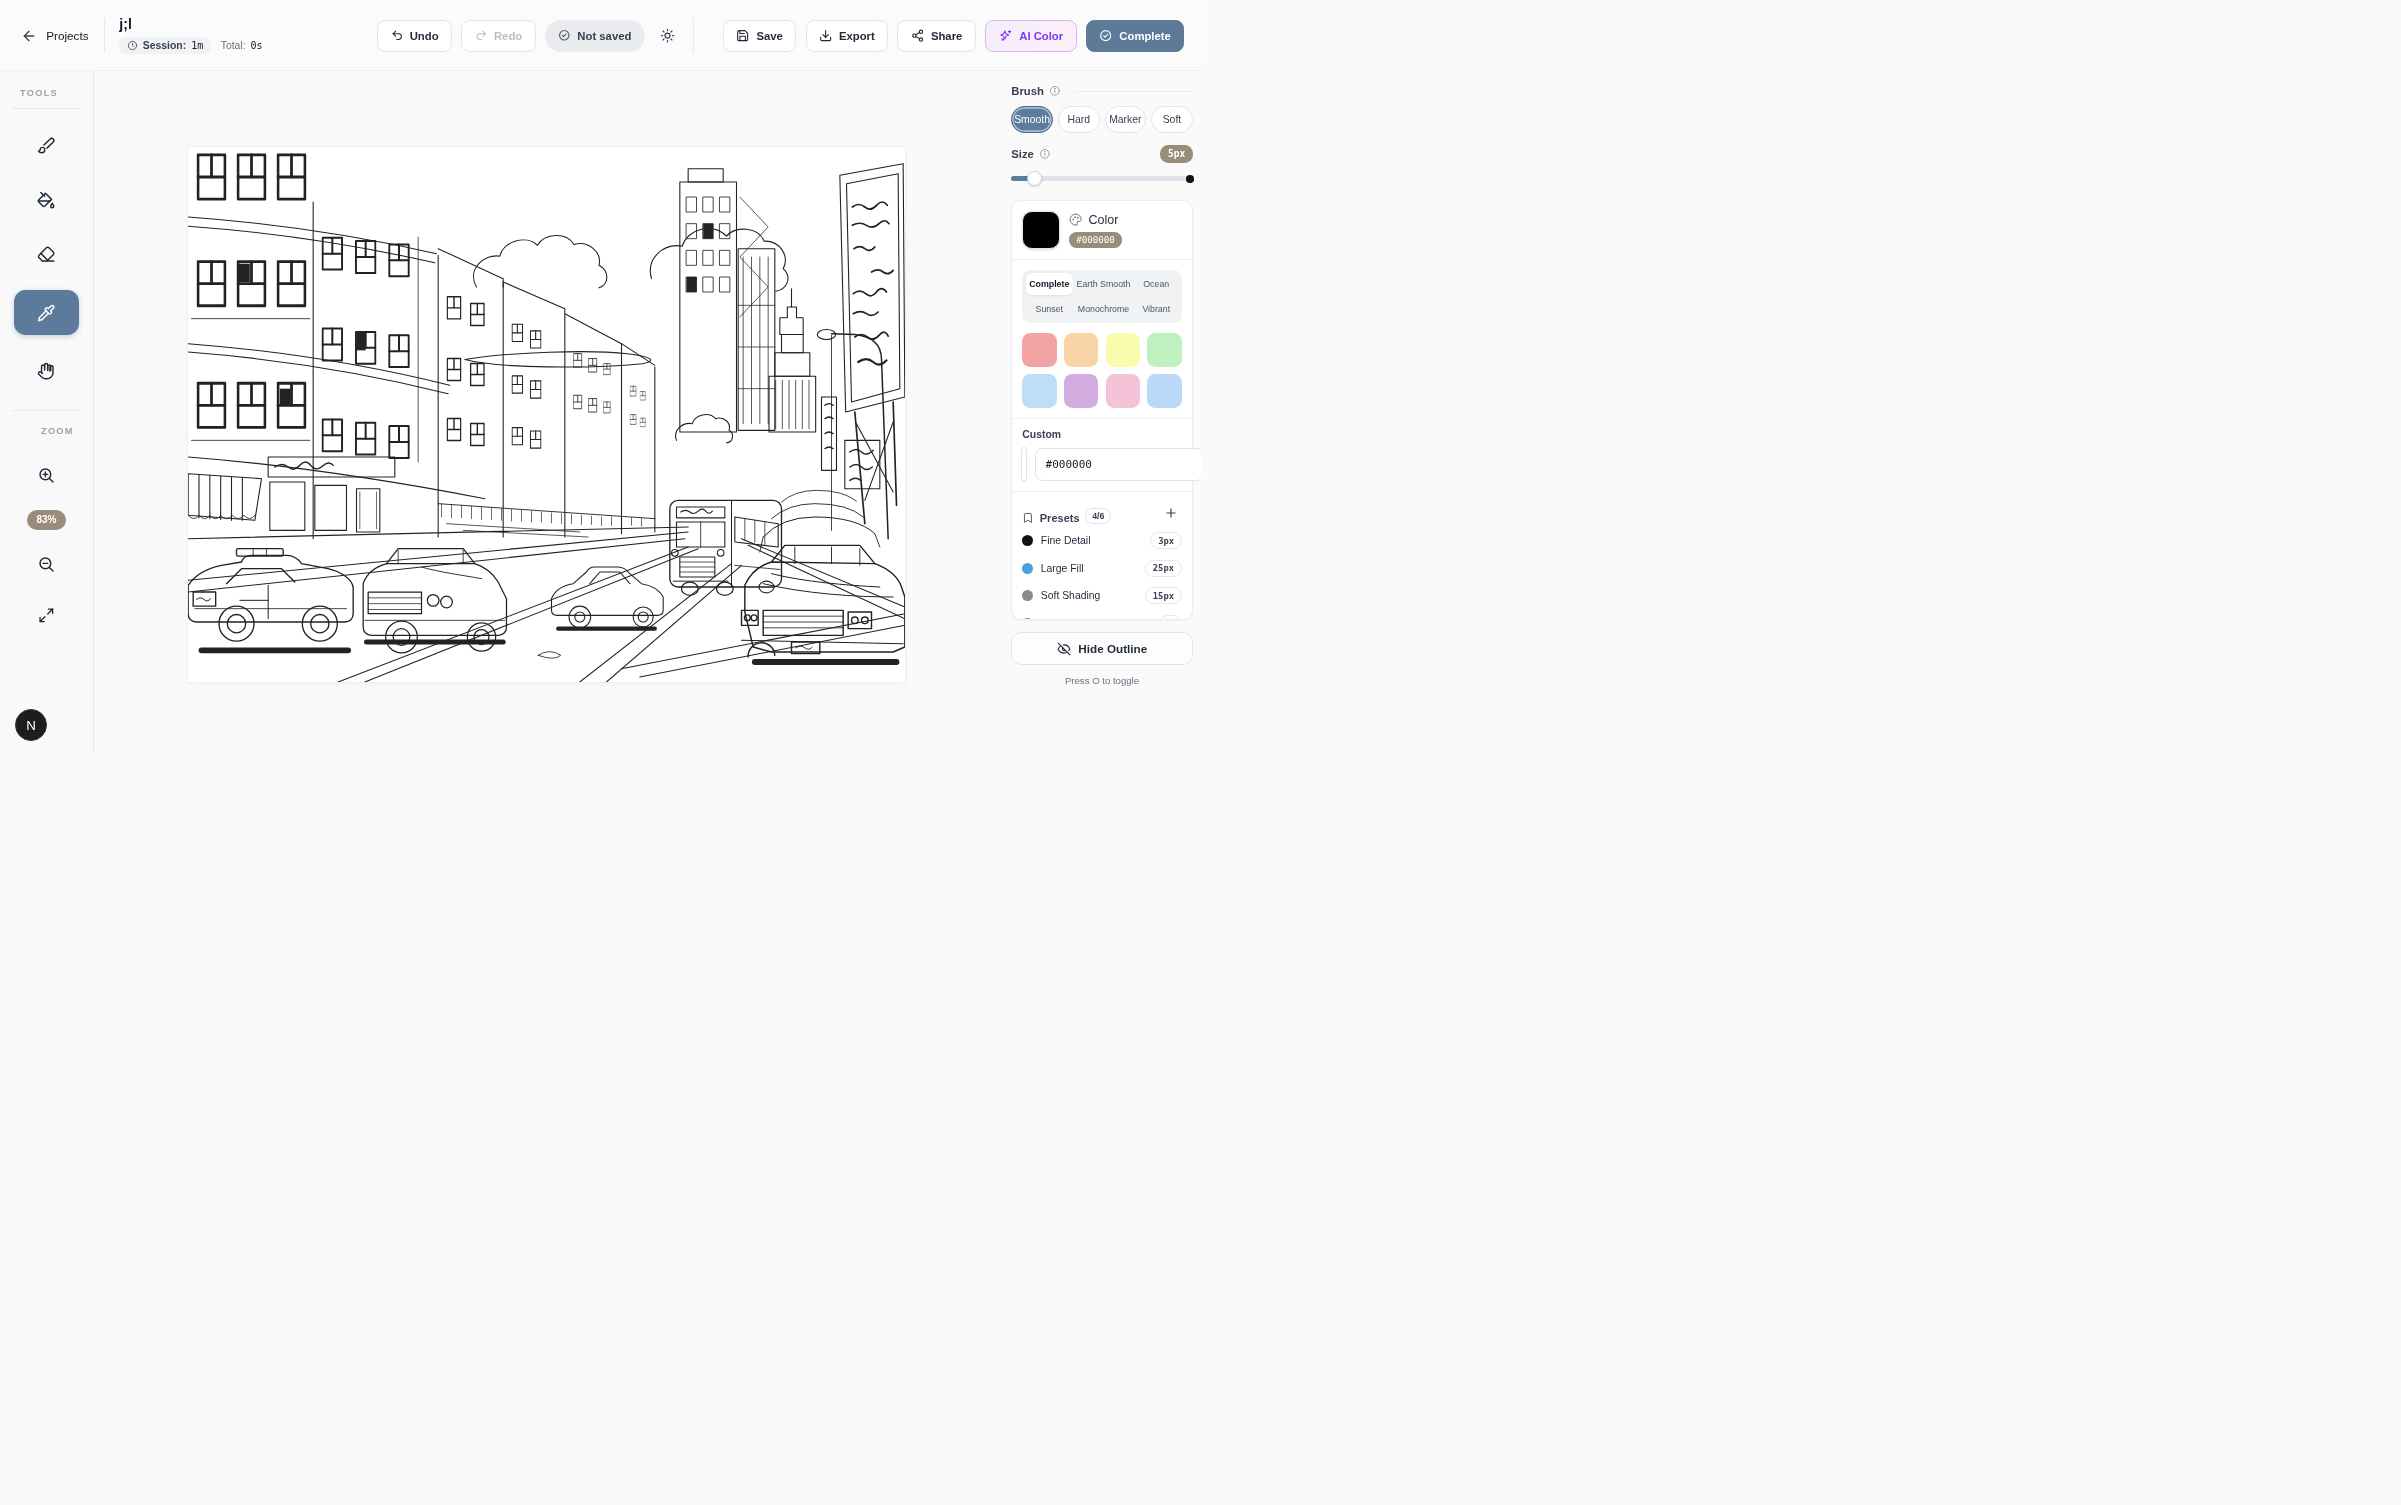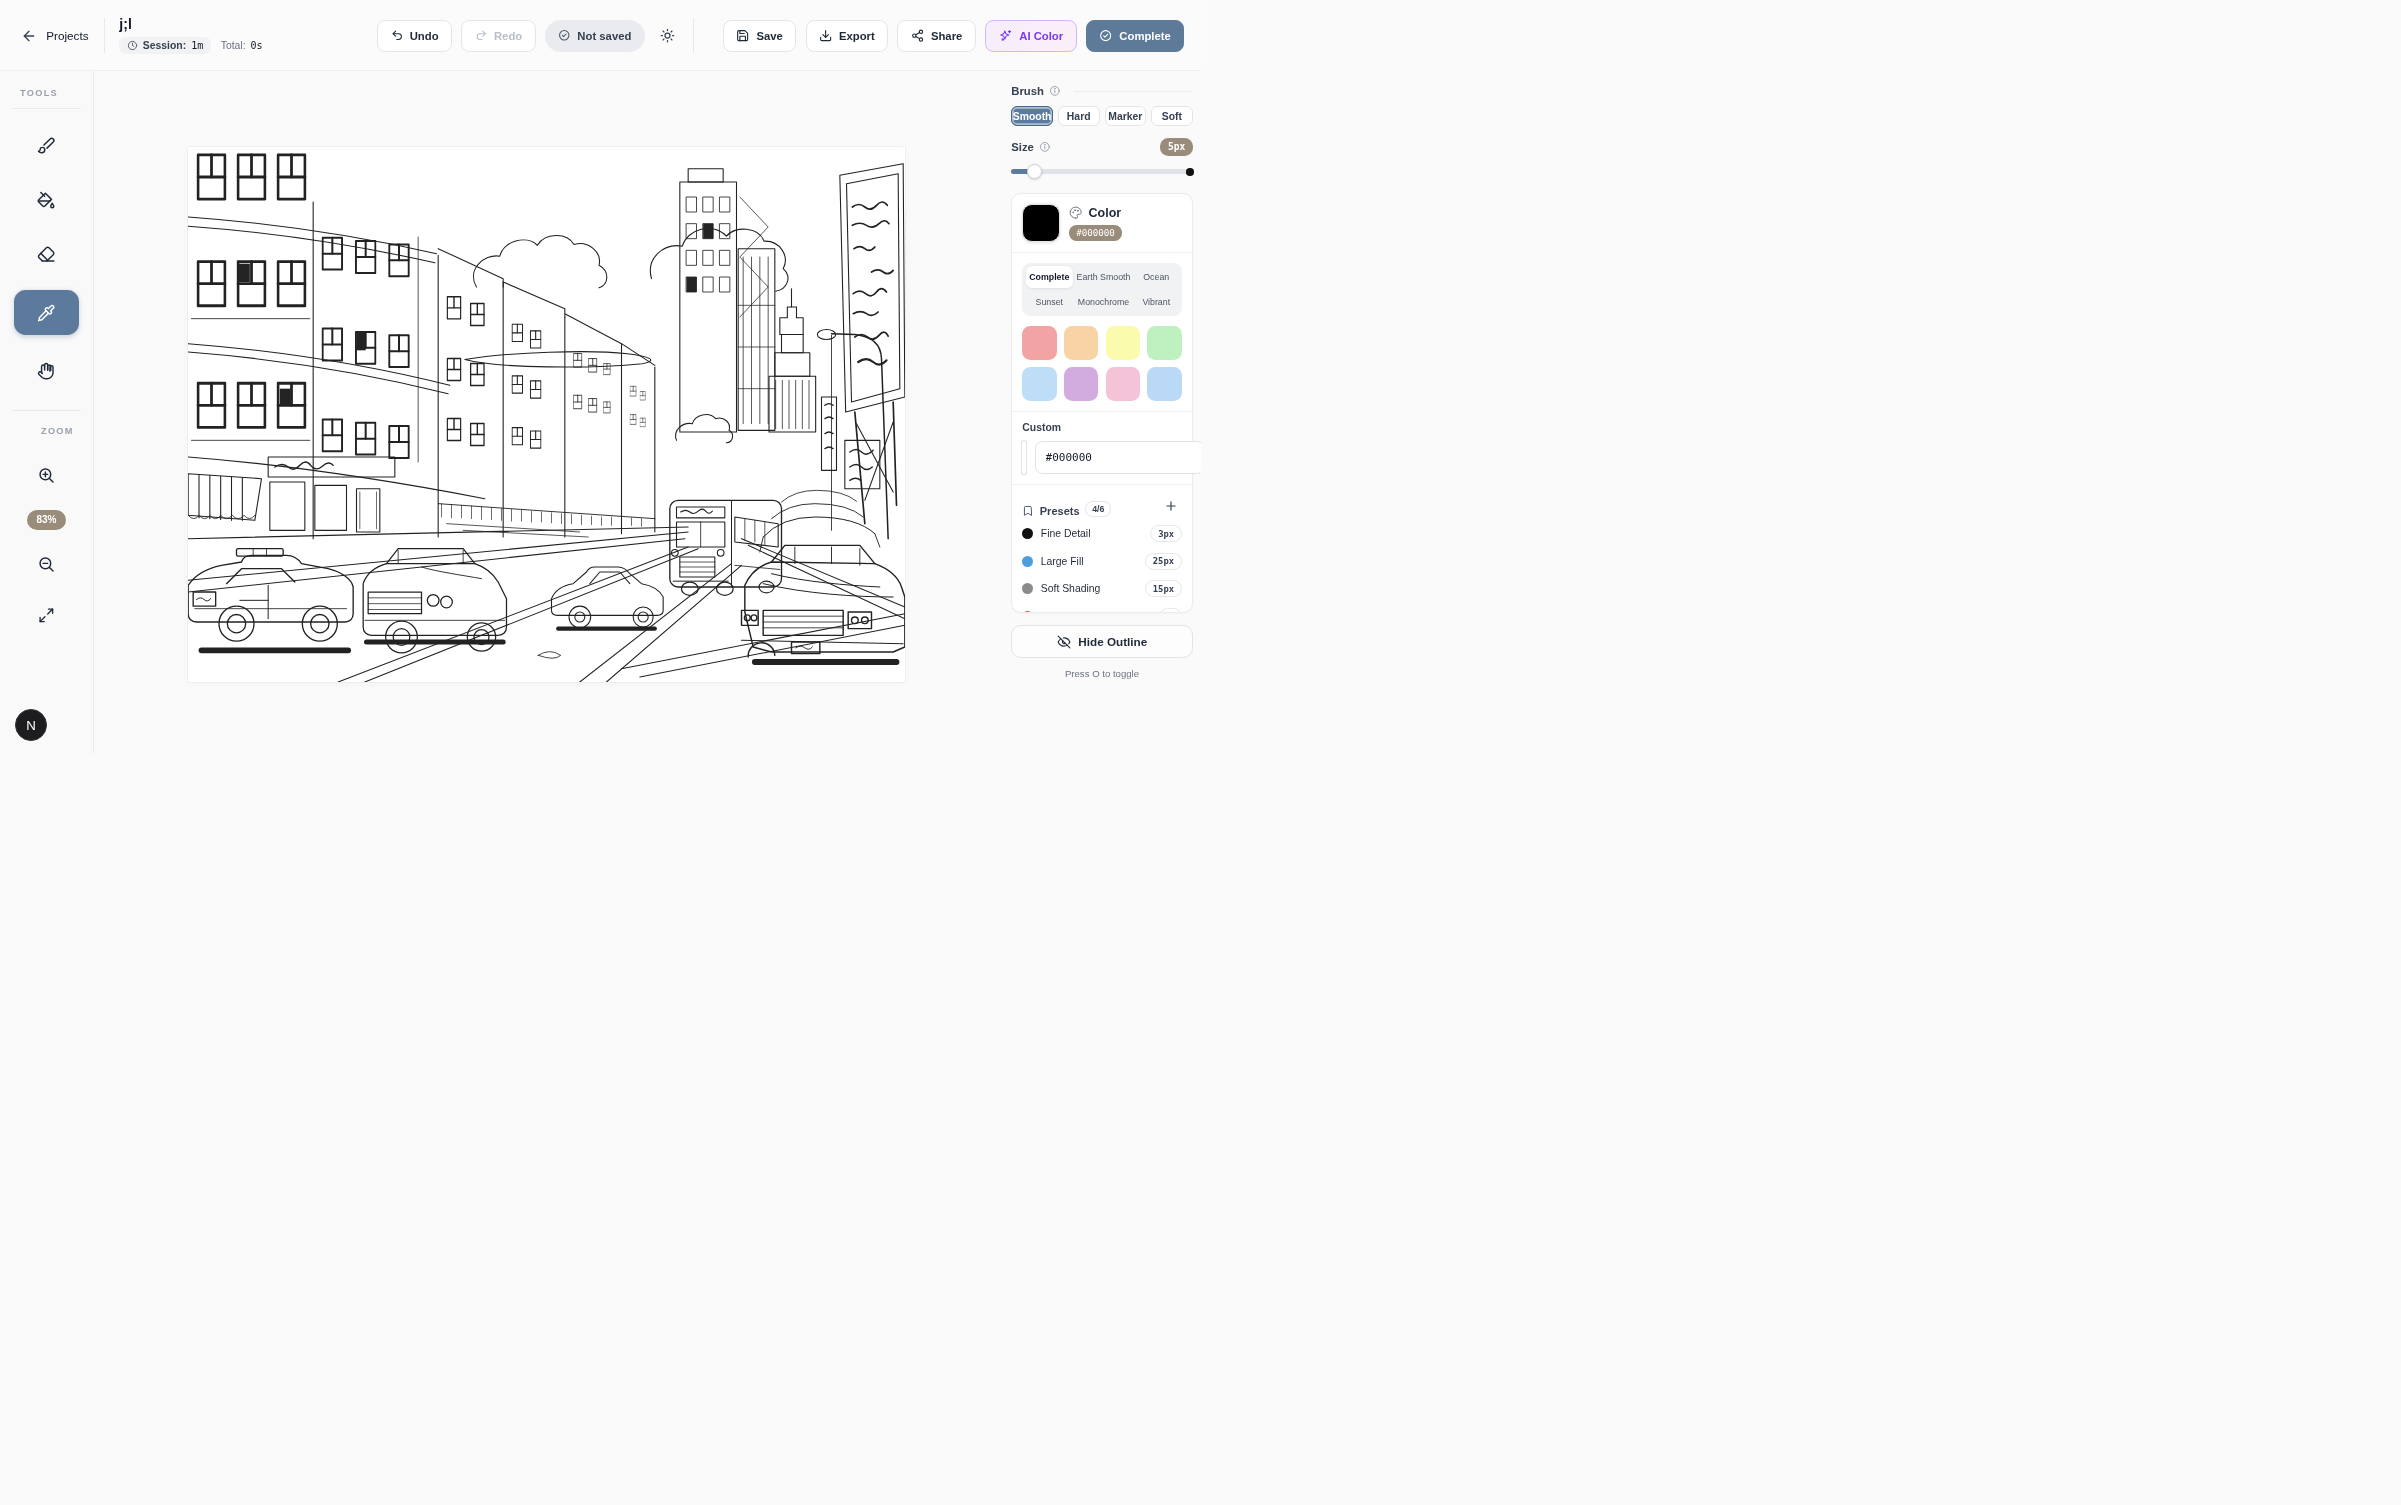--- a/index.html
+++ b/index.html
@@ -65,22 +65,22 @@
   .canvas-wrap svg { display:block; width:717px; height:535px; }
 
   
   .rpanel { position:absolute; right:0; top:71px; bottom:0; width:198px; padding:0 8.3px; }
   .sec-hdr { display:flex; align-items:center; gap:5px; margin-top:14px; }
   .sec-hdr .t { font-size:11.3px; font-weight:600; color:#374151; }
   .hdr-line { flex:1; height:0.8px; background:#ededef; margin-left:8.3px; }
   .info-ic { color:#9aa1ab; }
 
   .brush-row { display:flex; gap:5px; margin-top:9.2px; }
-  .brush-btn { flex:1; height:20px; background:#fff; border:0.8px solid #e3e5e9; border-radius:6px;
-               font-size:10.4px; font-weight:700; color:#374151; cursor:pointer;
+  .brush-btn { flex:1; height:27px; background:#fff; border:0.8px solid #e3e5e9; border-radius:14px;
+               font-size:10.4px; font-weight:400; color:#374151; cursor:pointer;
                font-family:"Liberation Sans", sans-serif; }
   .brush-btn.selected { background:#5b7c9e; color:#fff; border:0.8px solid #49678a;
                         box-shadow:inset 0 0 0 1.7px rgba(255,255,255,.5); }
 
   .size-hdr { display:flex; align-items:center; gap:5px; margin-top:12px; }
   .size-hdr .t { font-size:11.3px; font-weight:600; color:#374151; }
   .badge-taupe { background:#9a8c7a; color:#fff; font-size:9.6px; font-weight:700;
                  border-radius:8.3px; padding:3.3px 7.5px; margin-left:auto; }
   .slider { position:relative; height:15px; margin-top:8.3px; }
   .slider .track { position:absolute; top:5px; left:0; right:0; height:5px; background:#dfe3e9; border-radius:2.5px; }
@@ -91,21 +91,21 @@
   .slider .maxdot { position:absolute; top:4.2px; right:-0.8px; width:7.5px; height:7.5px; background:#111; border-radius:50%; }
 
   .card { margin-top:14px; background:#fff; border:0.8px solid #ececee; border-radius:10px;
           padding:10px 10px 0 10px; box-shadow:0 0.8px 2.5px rgba(0,0,0,.03); }
   .card-div { height:0.8px; background:#f0f1f3; margin:10px -10px 0 -10px; }
 
   .color-head { display:flex; align-items:flex-start; gap:9.2px; }
   .cur-swatch { width:38px; height:38px; border-radius:10px; border:0.8px solid #e3e5e9;
                 box-shadow:0 0.8px 3.3px rgba(0,0,0,.12); cursor:pointer; }
   .color-meta { display:flex; flex-direction:column; gap:5px; padding-top:1.7px; }
-  .color-title { display:flex; gap:5.8px; font-size:12.5px; font-weight:700; color:#1f2937; }
+  .color-title { display:flex; gap:5.8px; font-size:12.5px; font-weight:400; color:#1f2937; }
   .hex-badge { background:#9a8c7a; color:#fff; font-size:9.2px; border-radius:7.5px;
                padding:2.5px 6.7px; width:fit-content; }
 
   .tabs { margin-top:10px; background:#f1f2f4; border-radius:8.3px; padding:3.3px;
           display:grid; grid-template-columns:31% 40% 29%; row-gap:2.5px; }
   .tab { height:22px; border:none; background:none; border-radius:5.8px; font-size:8.8px; font-weight:500;
          color:#4b5563; white-space:nowrap; cursor:pointer; font-family:"Liberation Sans", sans-serif; }
   .tab.selected { background:#fff; font-weight:700; color:#111827; box-shadow:0 0.8px 2.5px rgba(0,0,0,.08); }
 
   .swatch-grid { margin-top:10px; display:grid; grid-template-columns:repeat(4,1fr); gap:7.5px; }

